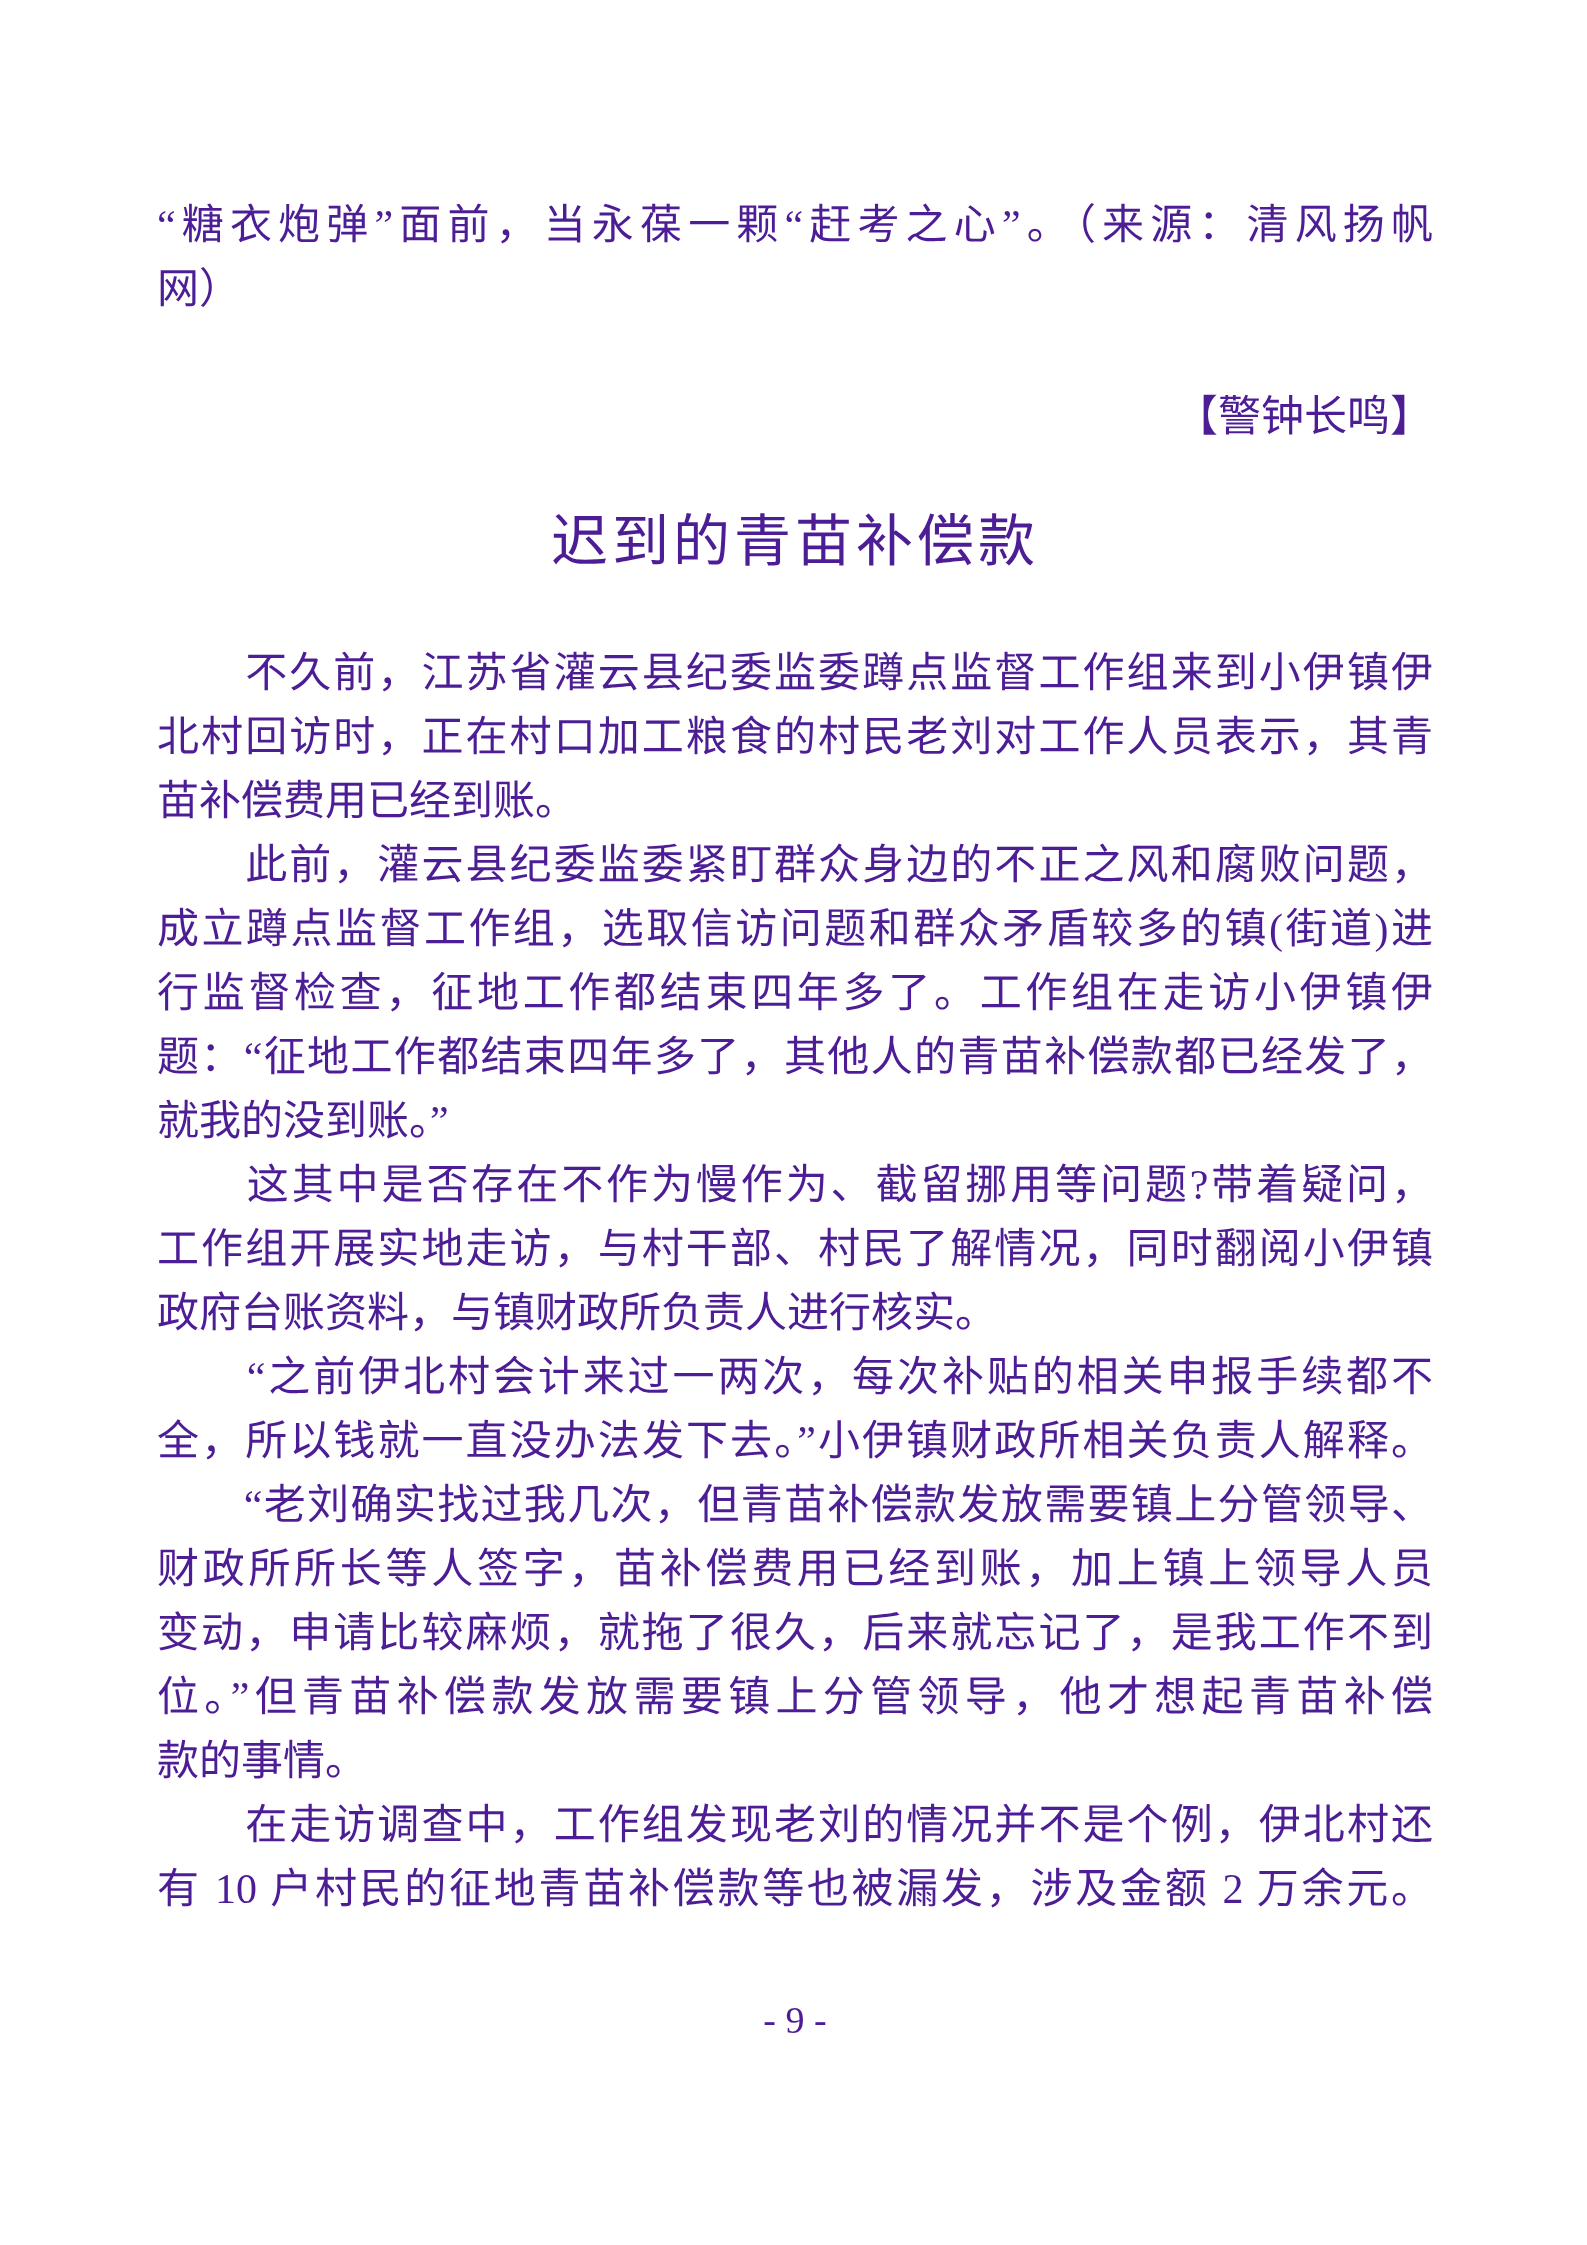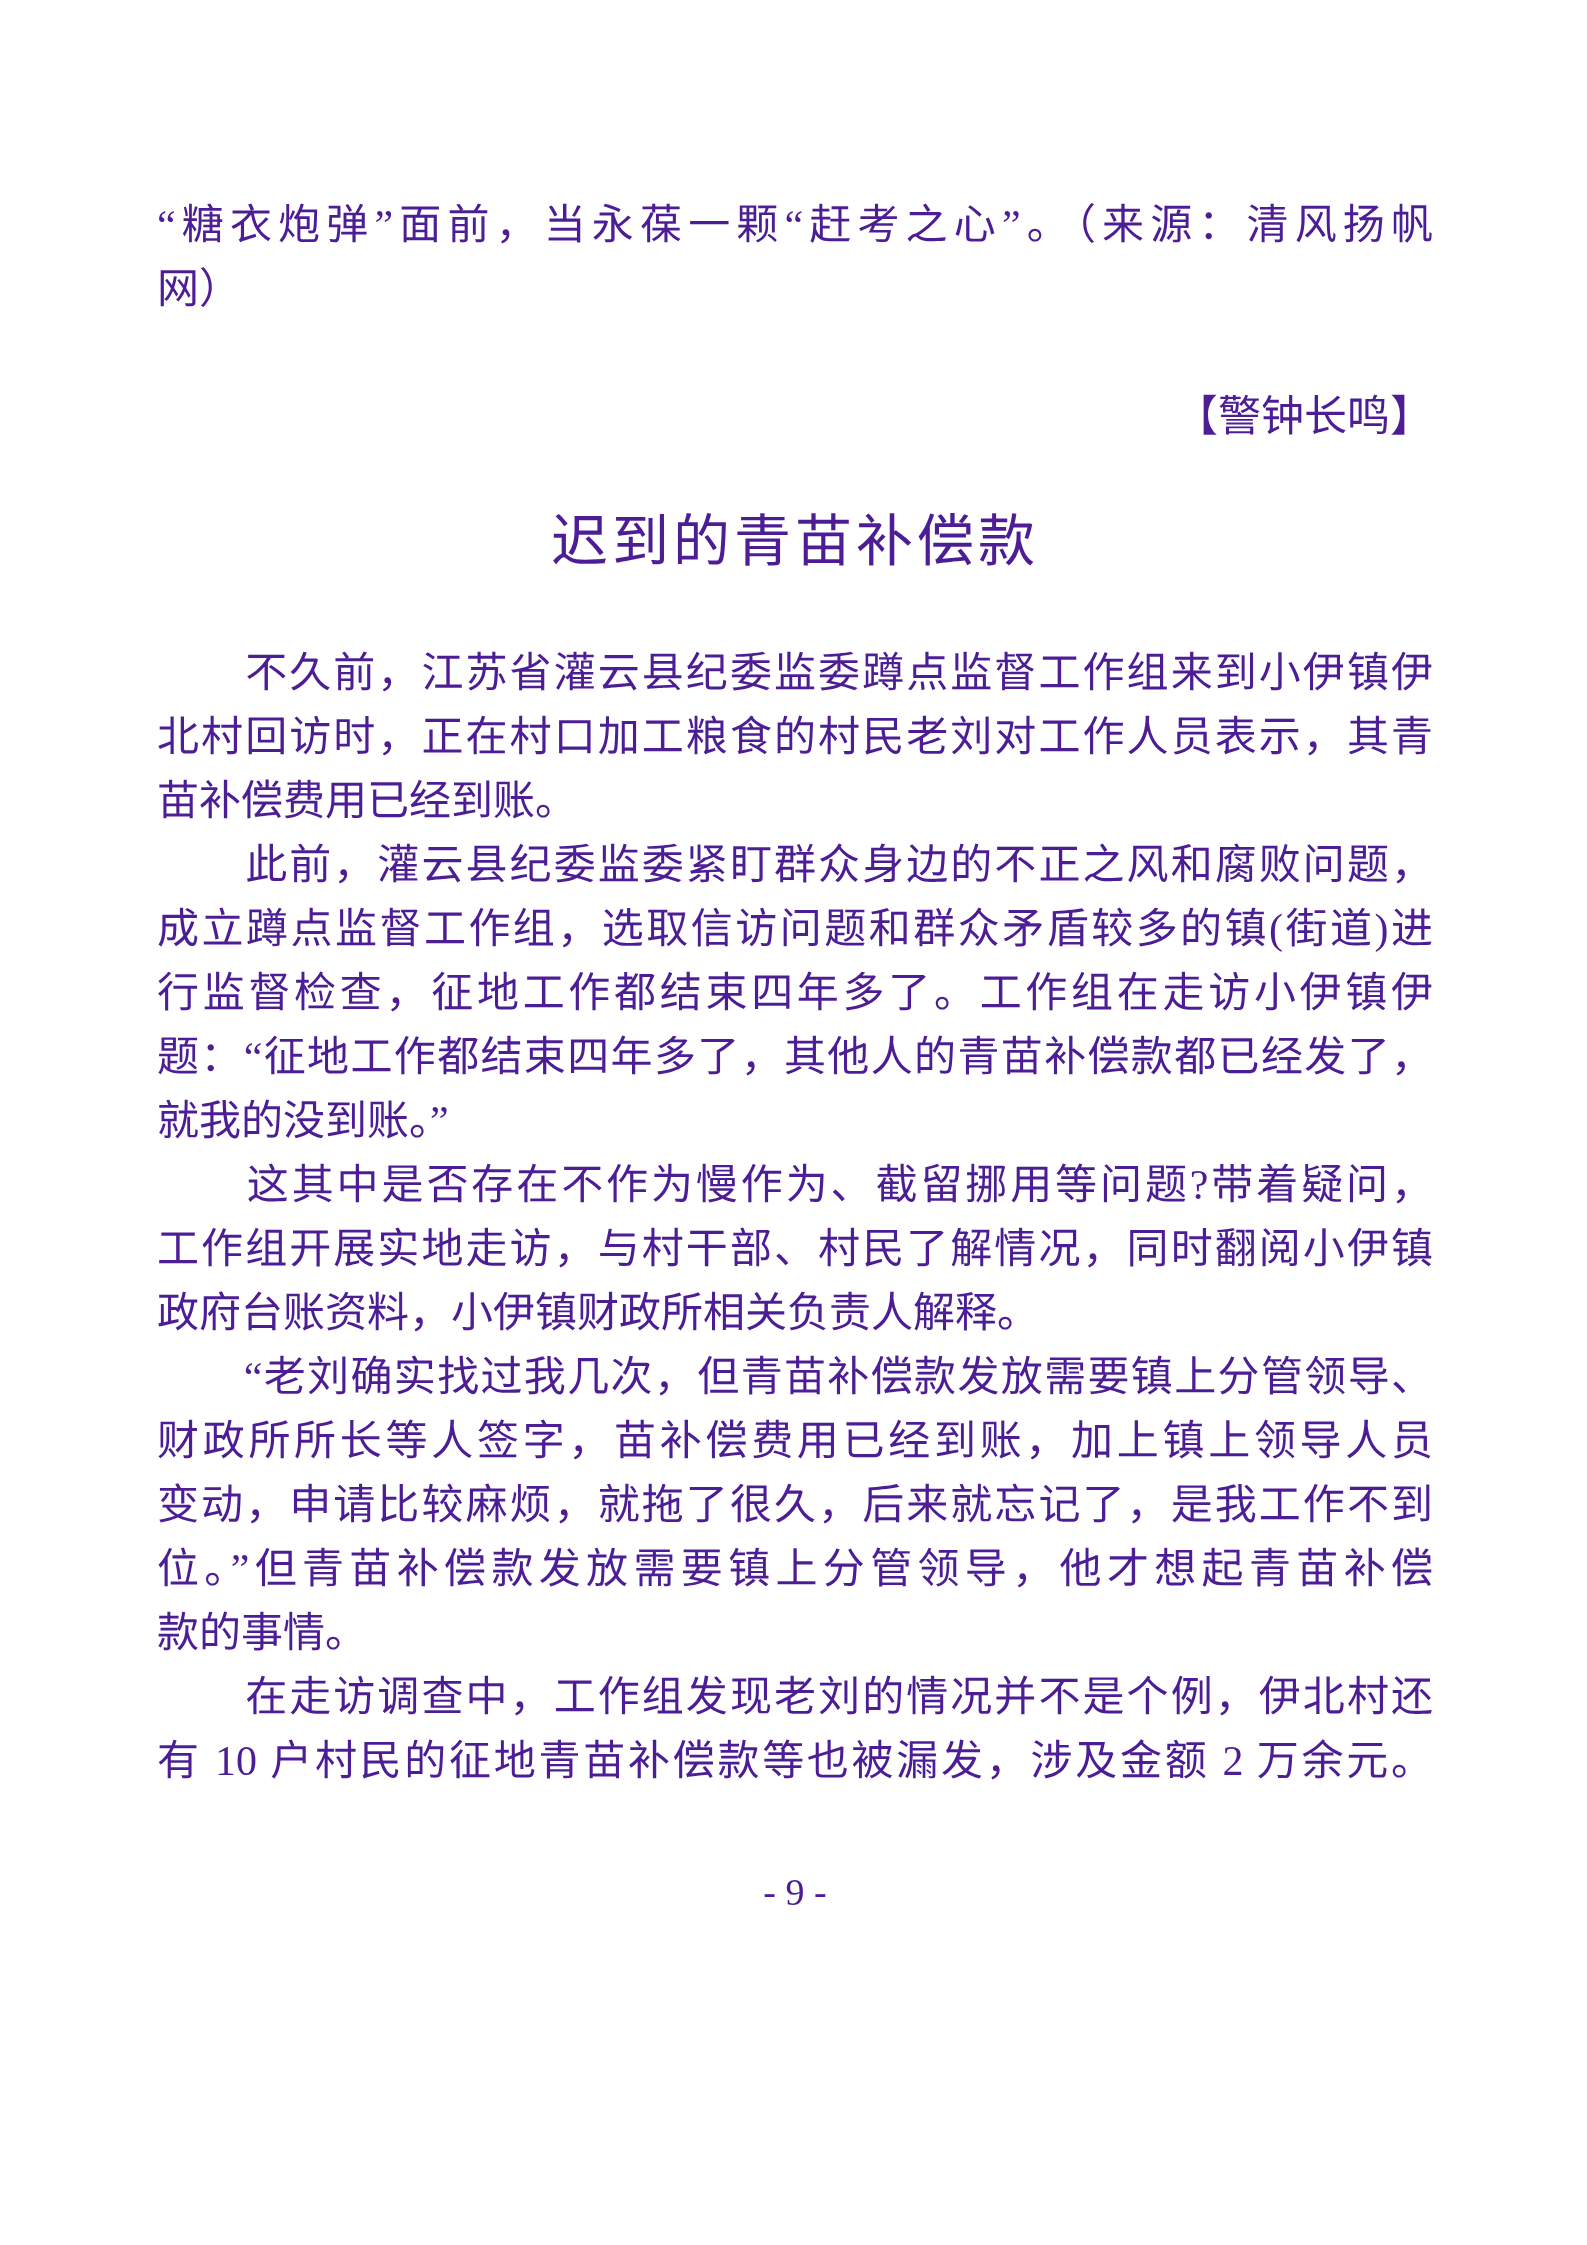--- a/index.html
+++ b/index.html
@@ -89,23 +89,27 @@
         <div class="line">　　此前，灌云县纪委监委紧盯群众身边的不正之风和腐败问题，</div>
         <div class="line">成立蹲点监督工作组，选取信访问题和群众矛盾较多的镇(街道)进</div>
         <div class="line">行监督检查，征地工作都结束四年多了。工作组在走访小伊镇伊</div>
         <div class="line">题：“征地工作都结束四年多了，其他人的青苗补偿款都已经发了，</div>
         <div class="line end">就我的没到账。”</div>
       </div>
 
       <div class="para">
         <div class="line">　　这其中是否存在不作为慢作为、截留挪用等问题?带着疑问，</div>
         <div class="line">工作组开展实地走访，与村干部、村民了解情况，同时翻阅小伊镇</div>
-        <div class="line end">政府台账资料，小伊镇财政所相关负责人解释。</div>
+        <div class="line end">政府台账资料，与镇财政所负责人进行核实。</div>
       </div>
 
+      <div class="para">
+        <div class="line">　　“之前伊北村会计来过一两次，每次补贴的相关申报手续都不</div>
+        <div class="line">全，所以钱就一直没办法发下去。”小伊镇财政所相关负责人解释。</div>
+      </div>
 
       <div class="para">
         <div class="line">　　“老刘确实找过我几次，但青苗补偿款发放需要镇上分管领导、</div>
         <div class="line">财政所所长等人签字，苗补偿费用已经到账，加上镇上领导人员</div>
         <div class="line">变动，申请比较麻烦，就拖了很久，后来就忘记了，是我工作不到</div>
         <div class="line">位。”但青苗补偿款发放需要镇上分管领导，他才想起青苗补偿</div>
         <div class="line end">款的事情。</div>
       </div>
 
       <div class="para">

